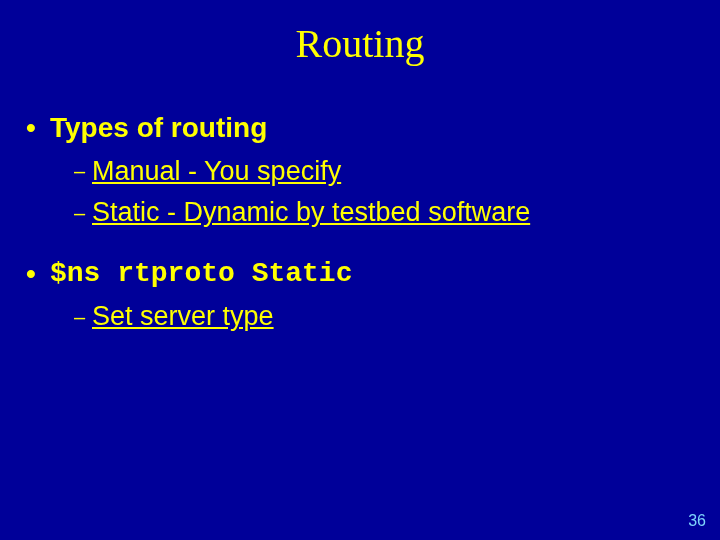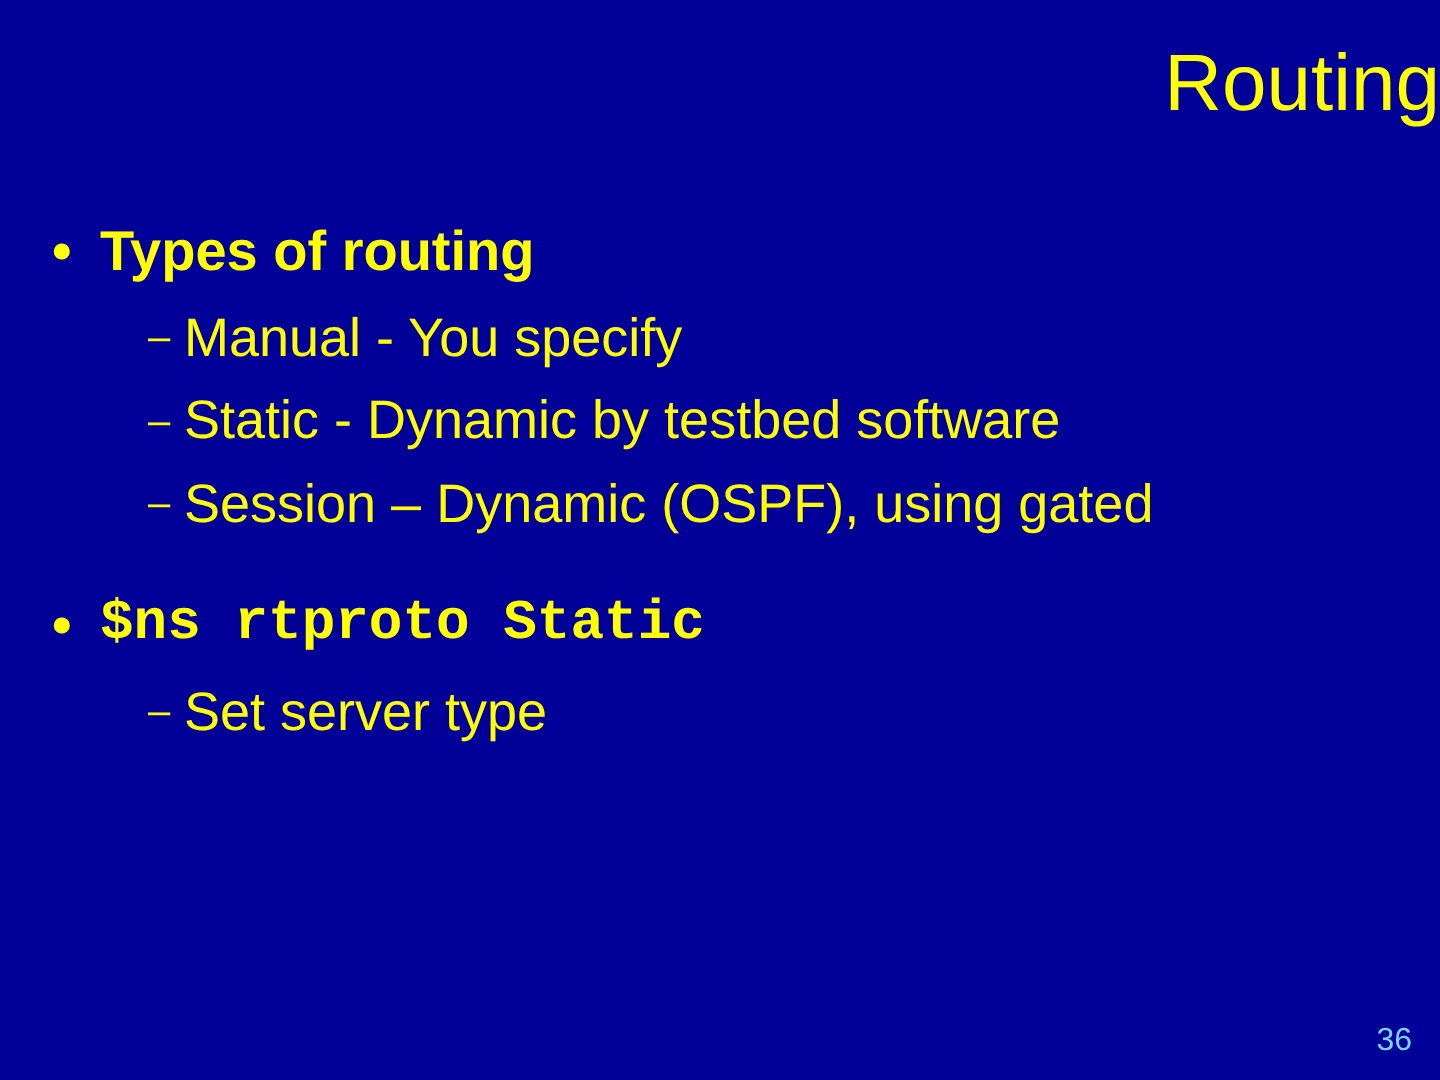--- a/index.html
+++ b/index.html
@@ -12,23 +12,23 @@
     font-family: Arial, Helvetica, sans-serif;
     overflow: hidden;
   }
   .slide {
     position: relative;
     width: 720px;
     height: 540px;
     box-sizing: border-box;
   }
   .title {
-    text-align: right;
+    text-align: center;
     font-size: 40px;
-    font-family: Liberation Sans, sans-serif;
+    font-family: Liberation Serif, serif;
     font-weight: normal;
     padding-top: 20px;
     padding-bottom: 18px;
   }
   .content {
     padding-left: 26px;
     padding-right: 20px;
   }
   .lvl1 {
     font-size: 28px;
@@ -59,20 +59,21 @@
   .lvl2 .dash {
     display: inline-block;
     font-size: 20px;
     width: 18px;
     vertical-align: middle;
     position: relative;
     top: -1px;
   }
   .lvl2 .txt {
     display: inline;
+    text-decoration: underline;
   }
   .mono {
     font-family: "Courier New", Courier, monospace;
   }
   .pagenum {
     position: absolute;
     right: 14px;
     bottom: 10px;
     font-size: 16px;
     color: #7dd3fc;
@@ -90,23 +91,20 @@
     <div class="lvl1 bold">
       <span class="bullet">•</span><span class="txt">Types of routing</span>
     </div>
 
     <div class="lvl2">
       <span class="dash">–</span><span class="txt">Manual - You specify</span>
     </div>
     <div class="lvl2">
       <span class="dash">–</span><span class="txt">Static - Dynamic by testbed software</span>
     </div>
-    <div class="lvl2">
-      <span class="dash">–</span><span class="txt">Session – Dynamic (OSPF), using gated</span>
-    </div>
 
     <div class="lvl1 mono">
       <span class="bullet" style="font-family: Arial;">•</span><span class="txt mono">$ns rtproto Static</span>
     </div>
 
     <div class="lvl2">
       <span class="dash">–</span><span class="txt">Set server type</span>
     </div>
 
 

